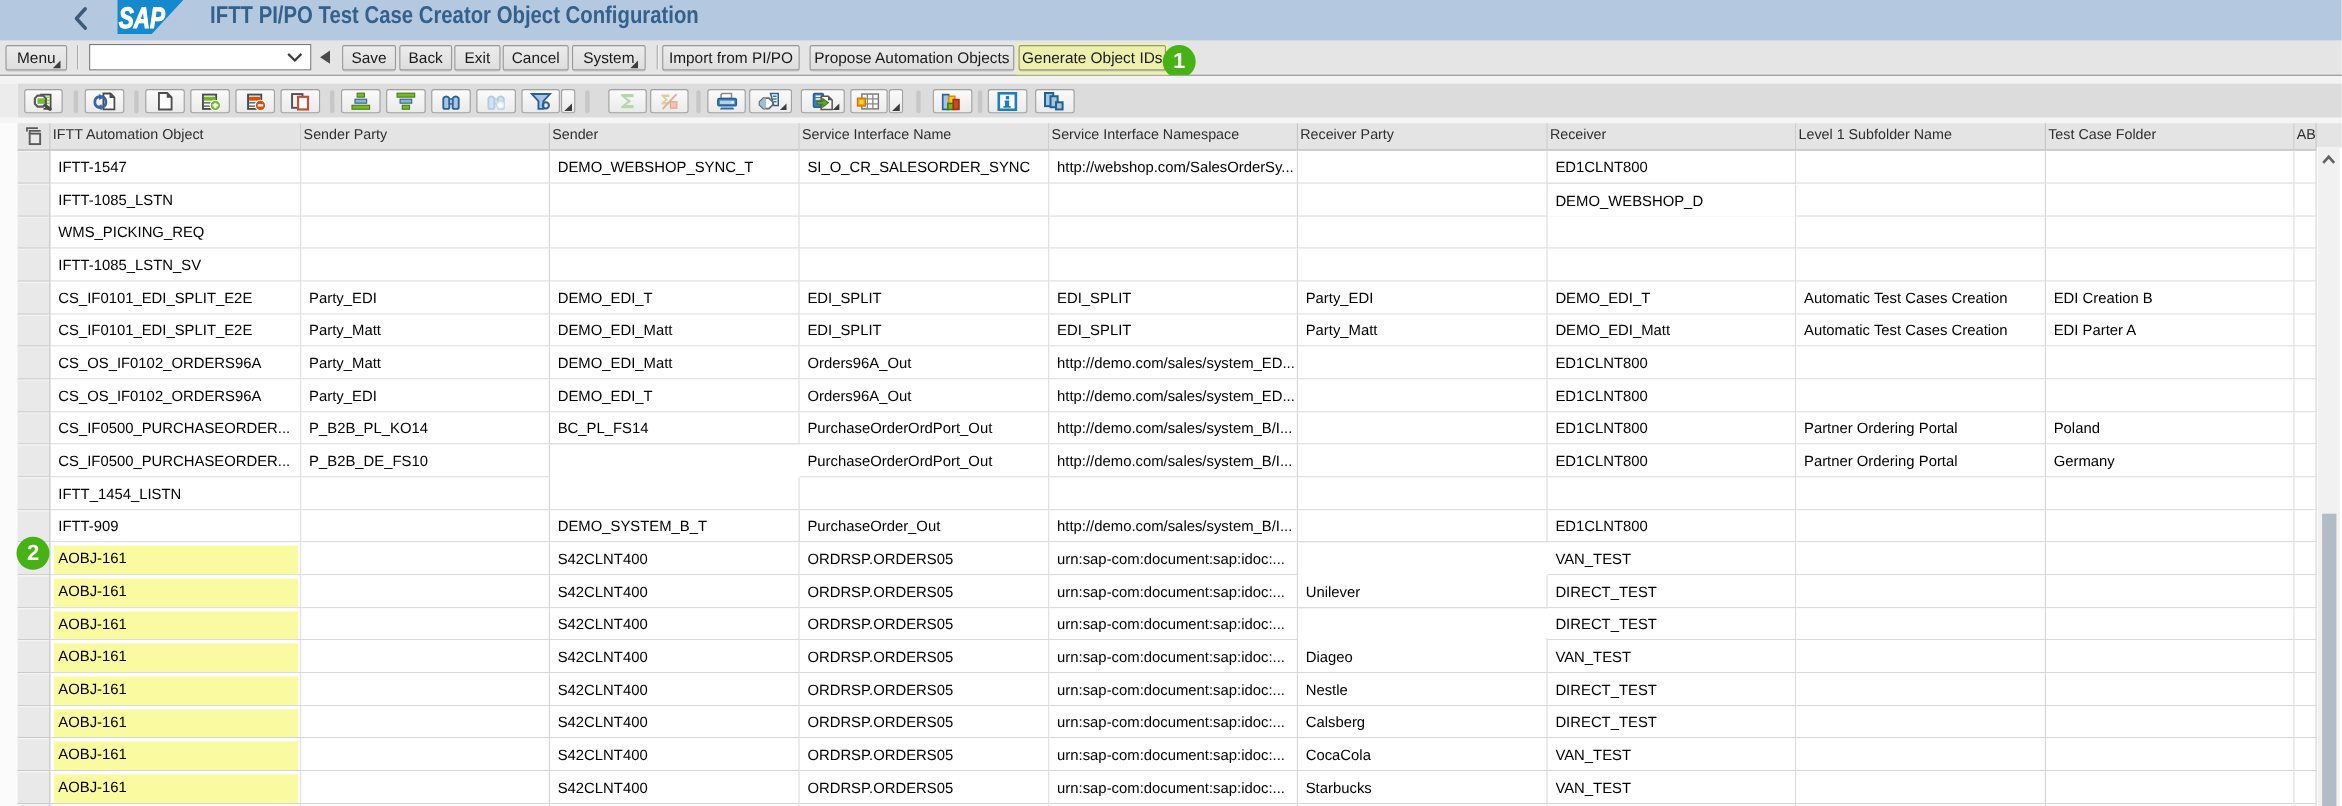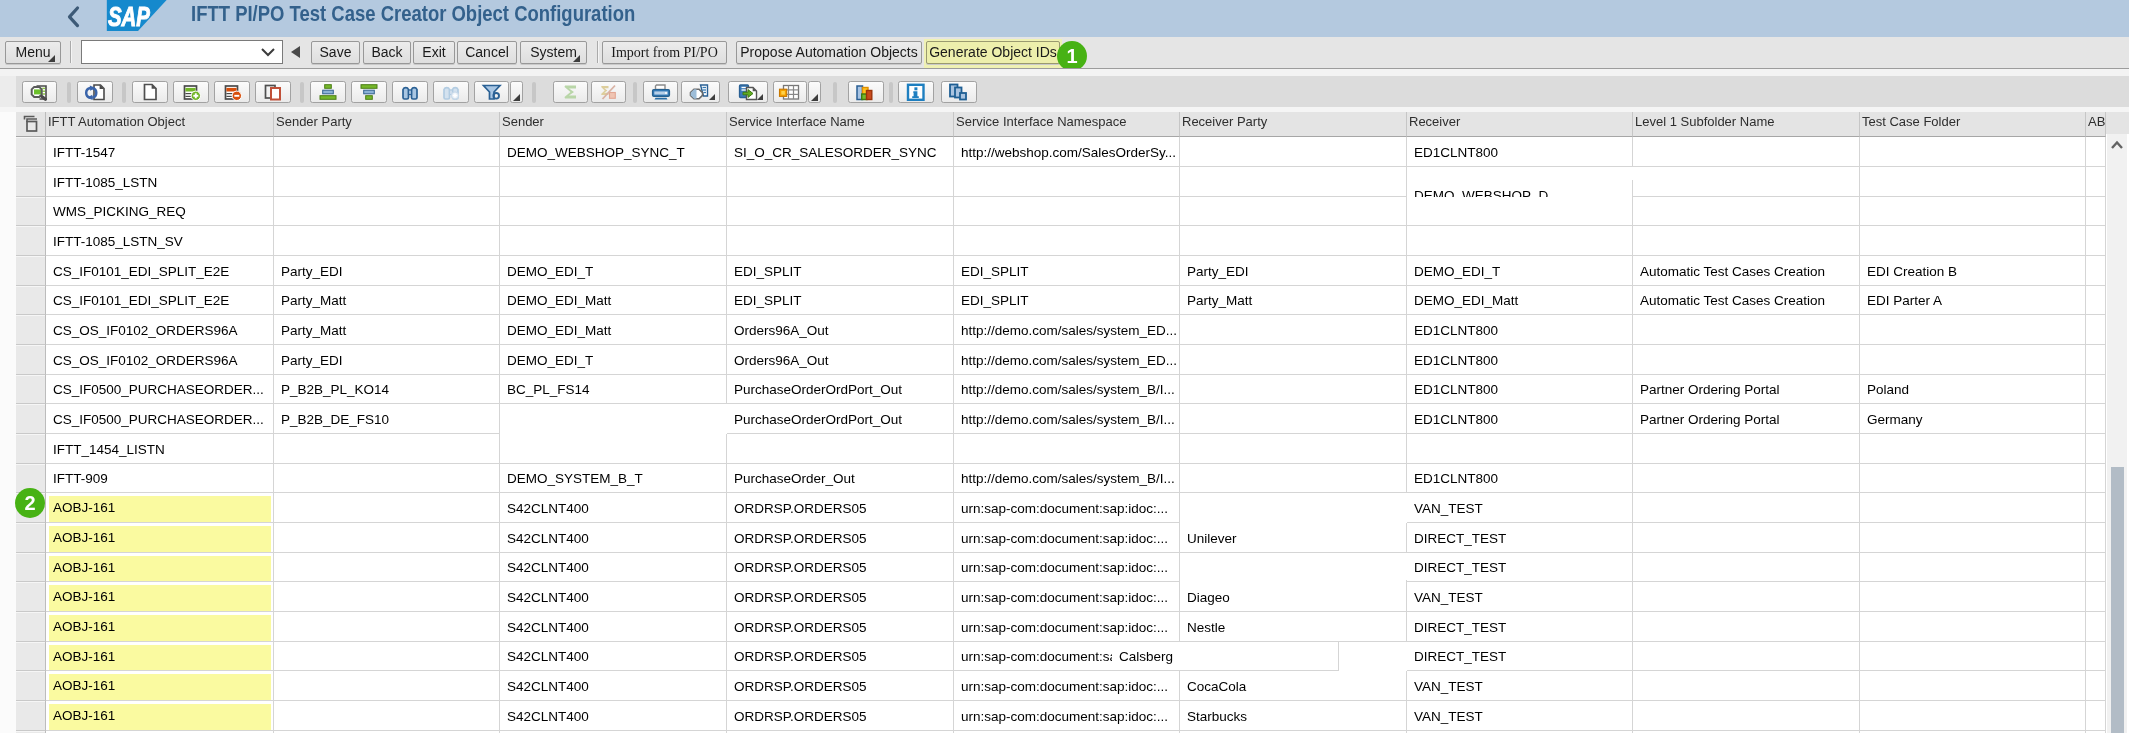--- a/index.html
+++ b/index.html
@@ -36,21 +36,21 @@
 <svg class="abs" style="left:289px;top:45px;" width="13" height="14" viewBox="0 0 13 14">
       <path d="M11 1 L2 7 L11 13 Z" fill="#4a4a4a"></path>
     </svg>
 <div class="btn" style="left:311px;width:47px;">Save</div>
 <div class="btn" style="left:363px;width:46px;">Back</div>
 <div class="btn" style="left:413px;width:40px;">Exit</div>
 <div class="btn" style="left:457px;width:58px;">Cancel</div>
 <div class="btn" style="left:520px;width:65px;">System</div>
 <div class="mtri" style="left:573px;top:55px;"></div>
 <div class="abs" style="left:597px;top:41px;width:1px;height:22px;background:#aaa;box-shadow:1px 0 0 #f4f4f4;"></div>
-<div class="btn" style="left:602px;width:123px;font-family:Liberation Serif, serif;">Import from PI/PO</div>
+<div class="btn" style="left:602px;width:123px;">Import from PI/PO</div>
 <div class="btn" style="left:736px;width:184px;">Propose Automation Objects</div>
 <div class="abs" style="left:924px;top:39px;width:138px;height:35px;background:#eff1b4;"></div>
 <div class="btn" style="left:926px;width:132px;background:#edefac;border-color:#9a9a70;">Generate Object IDs</div>
 <div class="badge" style="left:1057px;top:41px;width:30px;height:30px;line-height:30px;">1</div>
 <div class="abs" style="left:0;top:68px;width:2129px;height:1px;background:#9c9c9c;"></div>
 <div class="abs" style="left:0;top:69px;width:2129px;height:7px;background:#f3f3f3;"></div>
 <div class="abs" style="left:16px;top:76px;width:2113px;height:31px;background:#dcdcdc;"></div>
 <div class="abs" style="left:0;top:76px;width:16px;height:31px;background:#ececec;"></div>
 <div class="abs" style="left:0;top:107px;width:2129px;height:5px;background:#f5f5f5;"></div>
 <div class="tsep" style="left:67px;"></div>
@@ -294,21 +294,21 @@
 <div class="cell" style="left:2086px;top:137px;width:19px;height:29px;"></div>
 <div class="sel" style="top:167px;height:29px;"></div>
 <div class="cell" style="left:46px;top:167px;width:227px;height:29px;">
       <span>IFTT-1085_LSTN</span>
     </div>
 <div class="cell" style="left:274px;top:167px;width:225px;height:29px;"></div>
 <div class="cell" style="left:500px;top:167px;width:226px;height:29px;"></div>
 <div class="cell" style="left:727px;top:167px;width:226px;height:29px;"></div>
 <div class="cell" style="left:954px;top:167px;width:225px;height:29px;"></div>
 <div class="cell" style="left:1180px;top:167px;width:226px;height:29px;"></div>
-<div class="cell" style="left:1407px;top:180px;width:225px;height:29px;">
+<div class="cell" style="left:1407px;top:168px;width:225px;height:29px;">
       <span>DEMO_WEBSHOP_D</span>
     </div>
 <div class="cell" style="left:1633px;top:167px;width:226px;height:29px;"></div>
 <div class="cell" style="left:1860px;top:167px;width:225px;height:29px;"></div>
 <div class="cell" style="left:2086px;top:167px;width:19px;height:29px;"></div>
 <div class="sel" style="top:197px;height:28px;"></div>
 <div class="cell" style="left:46px;top:197px;width:227px;height:28px;">
       <span>WMS_PICKING_REQ</span>
     </div>
 <div class="cell" style="left:274px;top:197px;width:225px;height:28px;"></div>
@@ -639,21 +639,21 @@
 <div class="cell" style="left:274px;top:642px;width:225px;height:28px;"></div>
 <div class="cell" style="left:500px;top:642px;width:226px;height:28px;">
       <span>S42CLNT400</span>
     </div>
 <div class="cell" style="left:727px;top:642px;width:226px;height:28px;">
       <span>ORDRSP.ORDERS05</span>
     </div>
 <div class="cell" style="left:954px;top:642px;width:225px;height:28px;">
       <span>urn:sap-com:document:sap:idoc:...</span>
     </div>
-<div class="cell" style="left:1112px;top:642px;width:226px;height:28px;">
+<div class="cell" style="left:1180px;top:642px;width:226px;height:28px;">
       <span>Calsberg</span>
     </div>
 <div class="cell" style="left:1407px;top:642px;width:225px;height:28px;">
       <span>DIRECT_TEST</span>
     </div>
 <div class="cell" style="left:1633px;top:642px;width:226px;height:28px;"></div>
 <div class="cell" style="left:1860px;top:642px;width:225px;height:28px;"></div>
 <div class="cell" style="left:2086px;top:642px;width:19px;height:28px;"></div>
 <div class="abs" style="left:48.5px;top:645px;width:222px;height:24.5px;background:#fafaa0;z-index:2;"></div>
 <div class="abs" style="left:53px;top:642px;height:29px;z-index:3;color:#000;font-size:13.5px;line-height:29px;">AOBJ-161</div>

